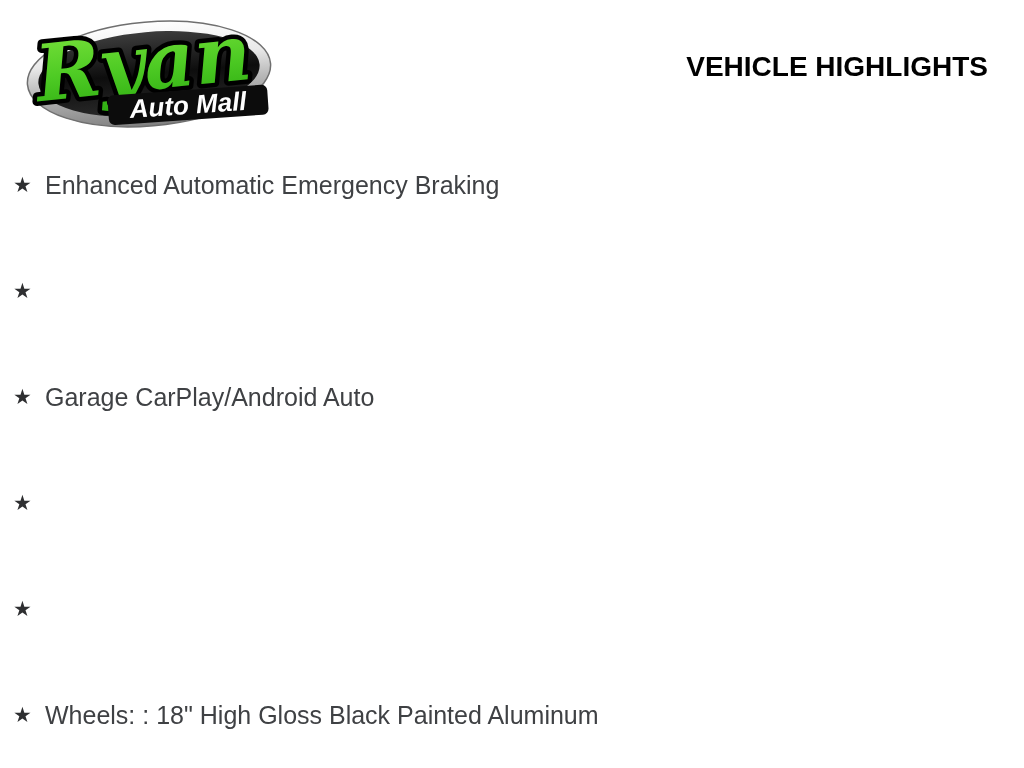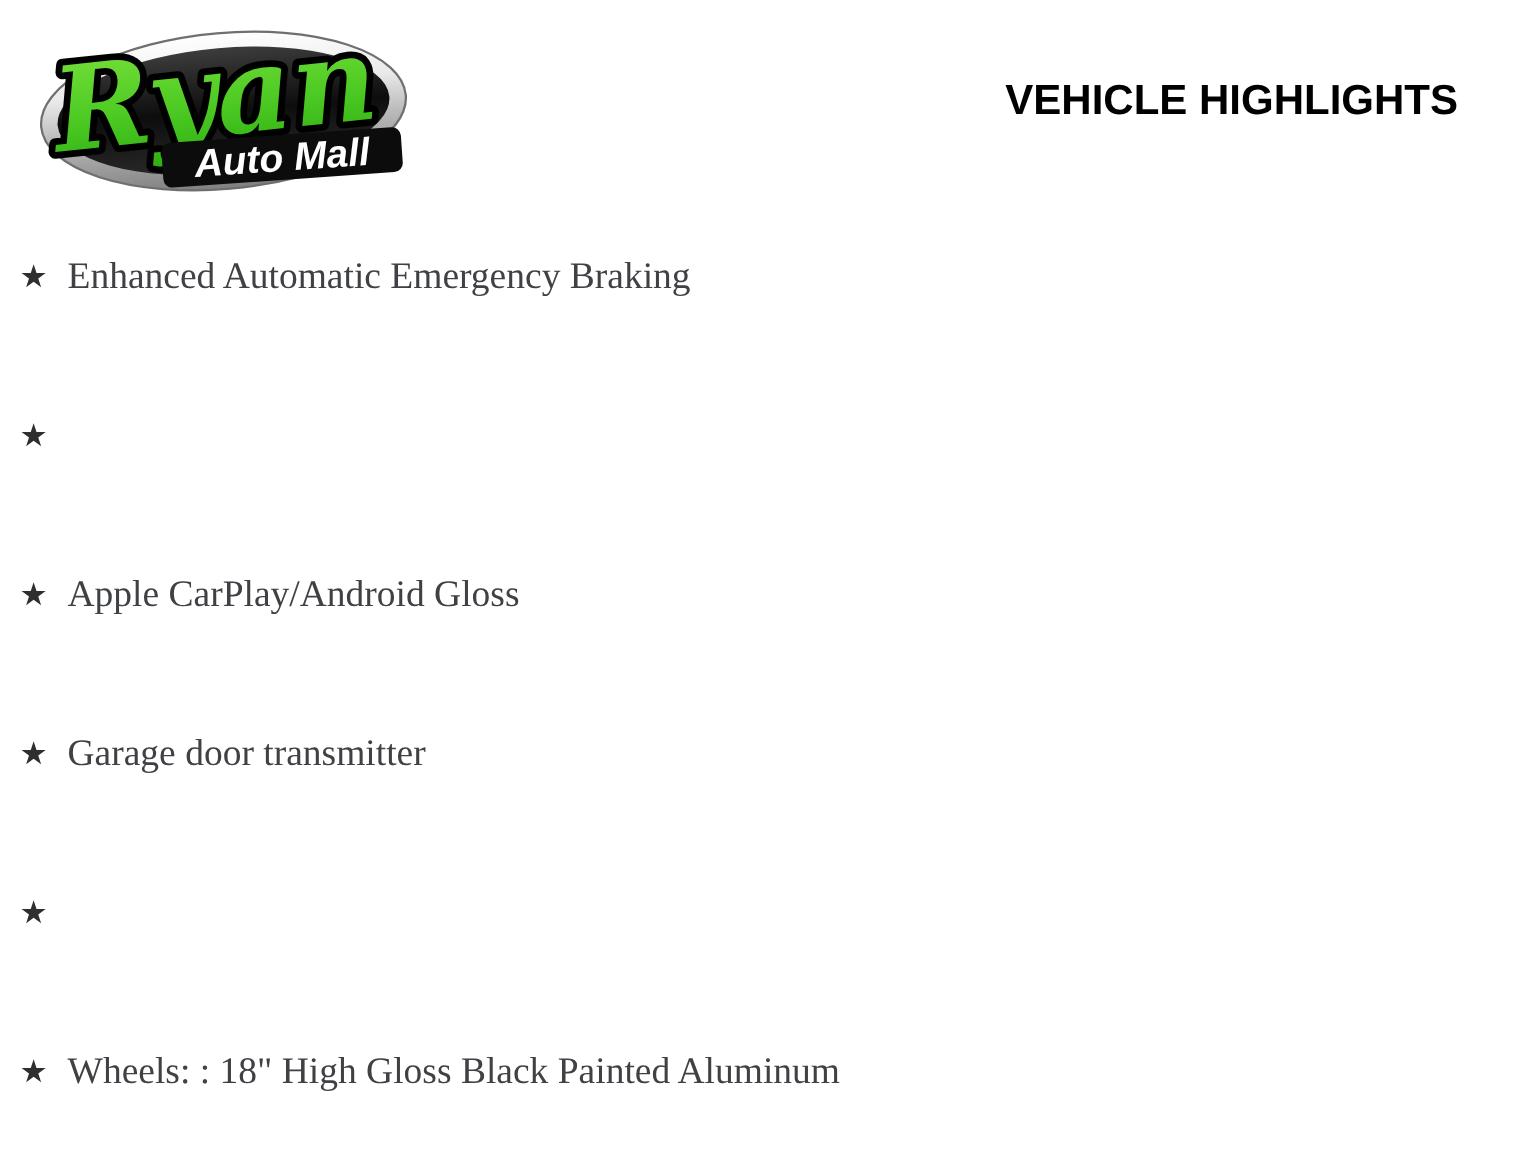--- a/index.html
+++ b/index.html
@@ -22,21 +22,21 @@
     top: 6px;
     width: 255px;
     height: 128px;
   }
   .logo svg { width: 100%; height: 100%; overflow: visible; }
 
   
   .heading {
     position: absolute;
     top: 51px;
-    right: 52px;
+    right: 36px;
     font-size: 28px;
     font-weight: 700;
     color: #000000;
     letter-spacing: 0px;
     white-space: nowrap;
   }
 
   
   .highlights {
     position: absolute;
@@ -57,21 +57,20 @@
     font-size: 21px;
     line-height: 30px;
     color: #2e2f31;
     flex: 0 0 32px;
   }
   .item-text {
     font-size: 25px;
     line-height: 30px;
     color: #3f4144;
     white-space: nowrap;
-    font-family: Liberation Serif, serif;
   }
 </style>
 </head>
 <body>
 
 <div class="logo">
   <svg viewBox="0 0 255 128" xmlns="http://www.w3.org/2000/svg">
     <defs>
       <linearGradient id="chromeGrad" x1="0" y1="0" x2="0" y2="1">
         <stop offset="0" stop-color="#ffffff"></stop>
@@ -109,25 +108,24 @@
 <ul class="highlights">
   <li>
     <span class="star">★</span>
     <span class="item-text">Enhanced Automatic Emergency Braking</span>
   </li>
   <li>
     <span class="star">★</span>
   </li>
   <li>
     <span class="star">★</span>
-    <span class="item-text">Apple CarPlay/Android Gloss</span>
+    <span class="item-text">Garage CarPlay/Android Auto</span>
   </li>
   <li>
     <span class="star">★</span>
-    <span class="item-text">Garage door transmitter</span>
   </li>
   <li>
     <span class="star">★</span>
   </li>
   <li>
     <span class="star">★</span>
     <span class="item-text">Wheels: : 18" High Gloss Black Painted Aluminum</span>
   </li>
 </ul>
 

